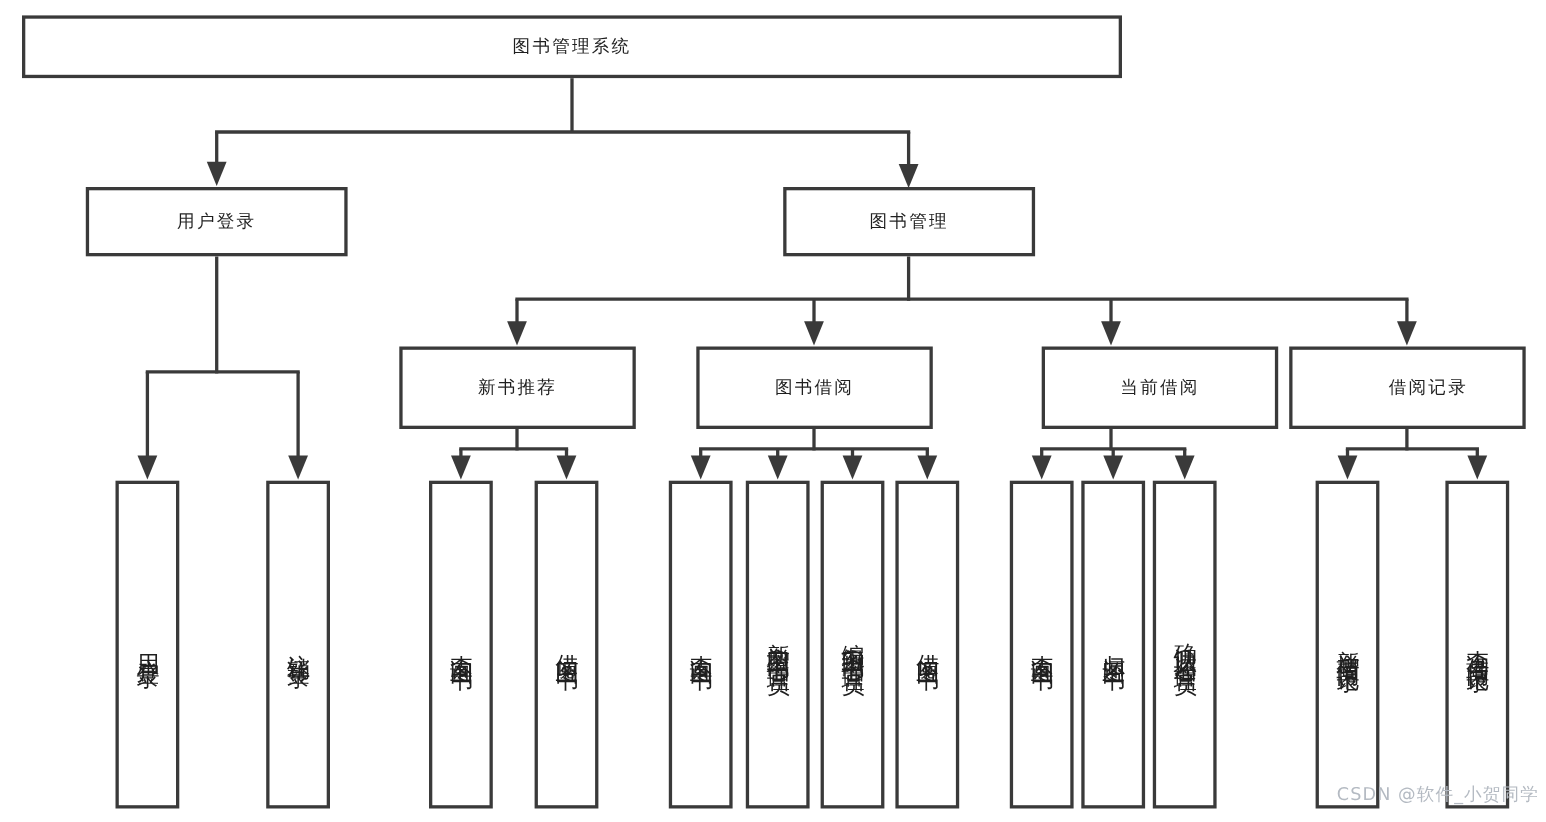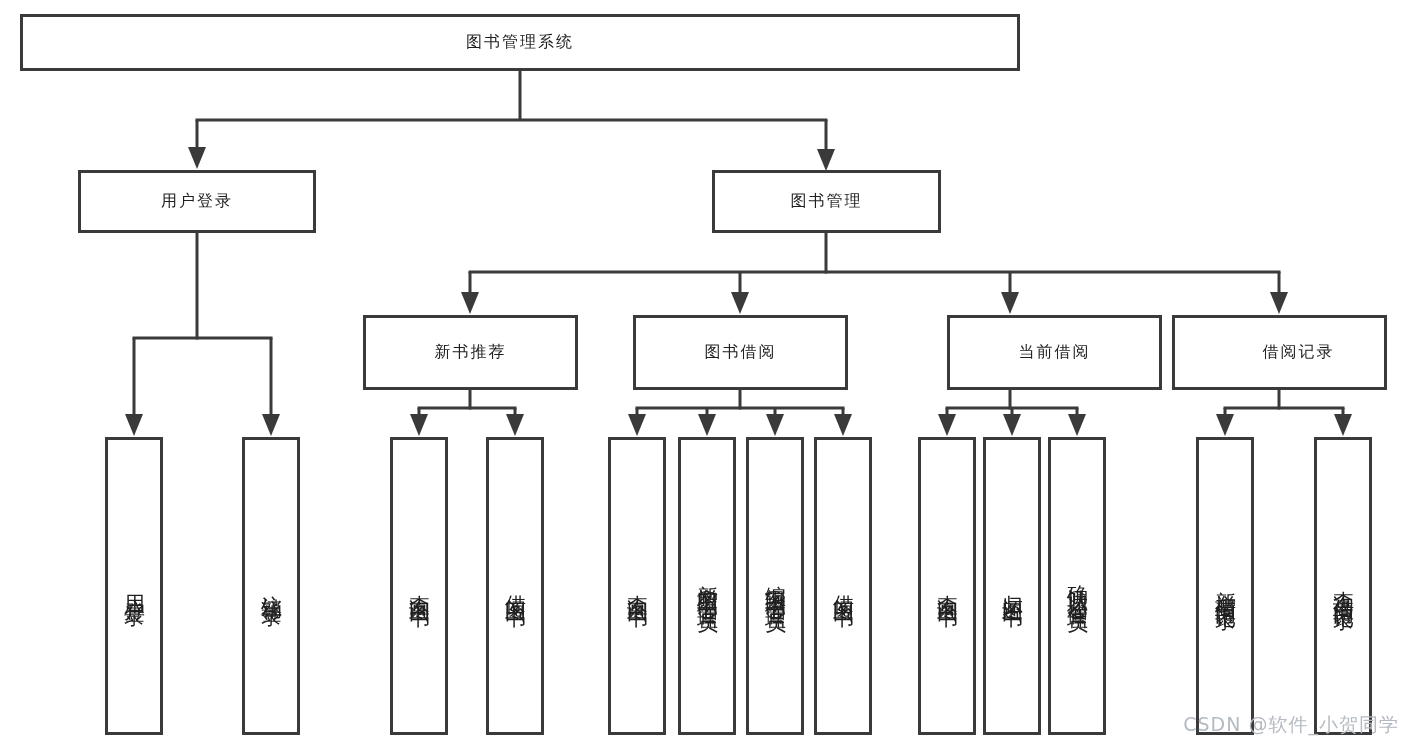--- a/index.html
+++ b/index.html
@@ -46,21 +46,21 @@
     text-orientation: mixed;
     font-size: 21px;
     letter-spacing: 4px;
     line-height: 1;
     color: #1f1f1f;
   }
   .watermark {
     position: absolute;
     right: 6px;
     top: 712px;
-    font-size: 19px;
+    font-size: 16px;
     letter-spacing: 1px;
     color: #b4bac2;
     white-space: nowrap;
     pointer-events: none;
   }
 </style>
 </head>
 <body>
 
 <div class="canvas">

